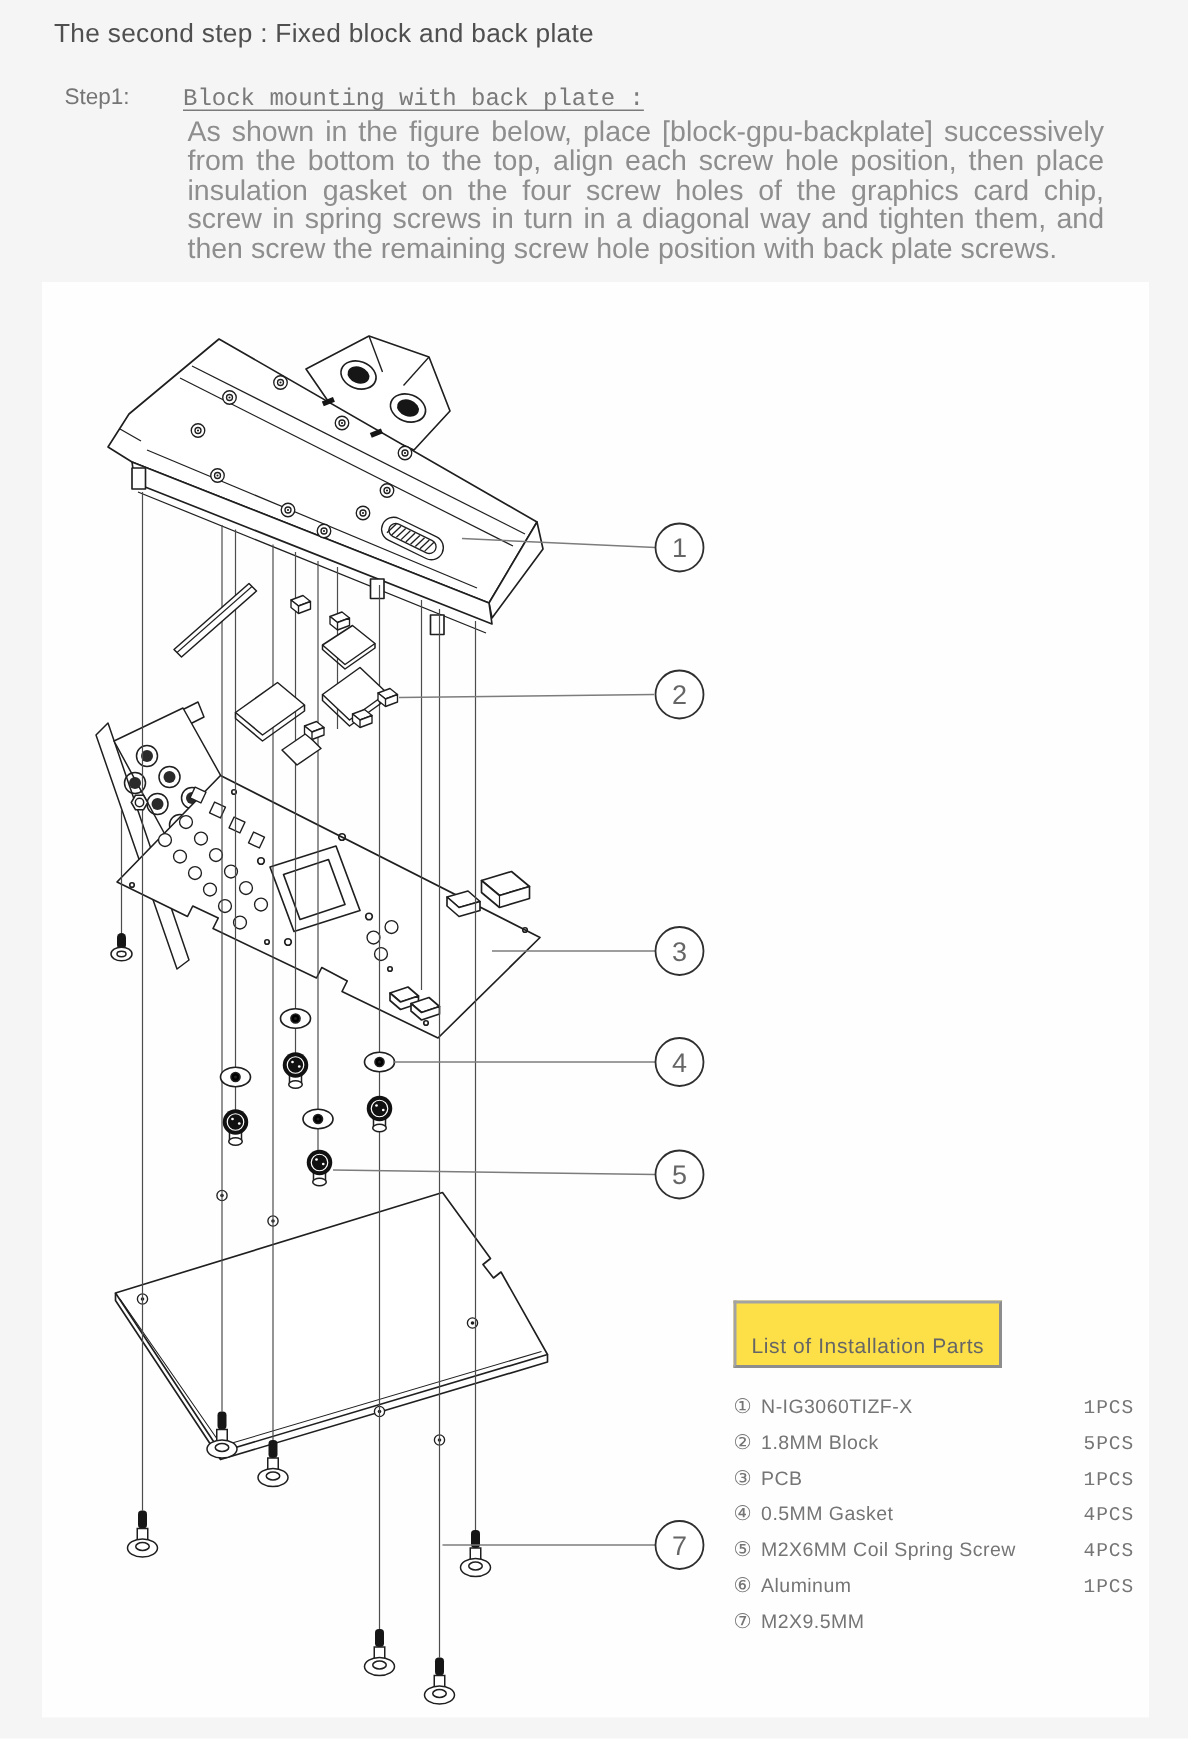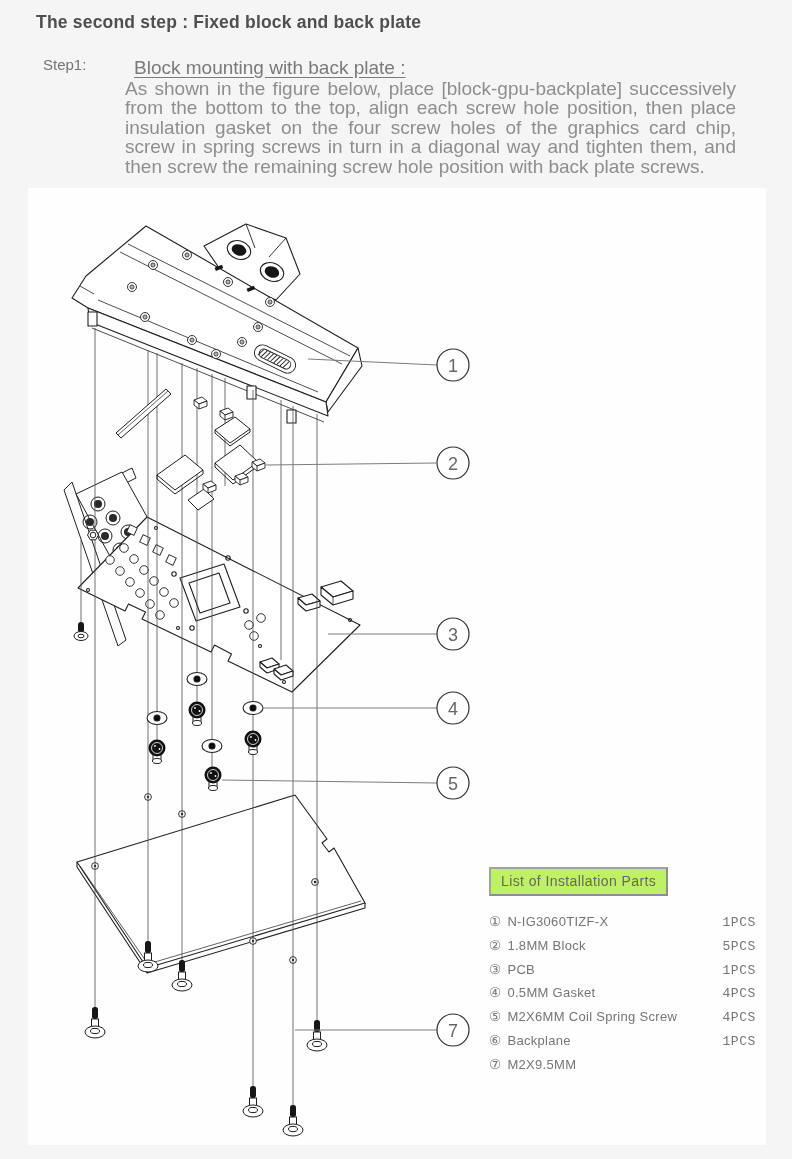--- a/index.html
+++ b/index.html
@@ -1,31 +1,31 @@
 <!DOCTYPE html>
 <html><head>
 <meta charset="utf-8">
 <style>
   html,body{margin:0;padding:0;}
   body{
     width:792px;height:1159px;position:relative;overflow:hidden;
     background:#f5f5f6;
     font-family:"Liberation Sans", sans-serif;
   }
-  .title{position:absolute;left:36px;top:12px;font-size:17.5px;font-weight:700;color:#4f4f4f;letter-spacing:.2px;}
+  .title{position:absolute;left:36px;top:12px;font-size:17.5px;font-weight:400;color:#4f4f4f;letter-spacing:.2px;}
   .step-label{position:absolute;left:43px;top:56px;font-size:15px;color:#757575;text-align:right;}
-  .step-heading{position:absolute;left:134px;top:57px;font-size:19px;color:#7a7a7a;
-    text-decoration:underline;text-underline-offset:3px;padding-right:8px;}
+  .step-heading{position:absolute;left:122px;top:57px;font-size:16px;color:#7a7a7a;
+    text-decoration:underline;text-underline-offset:3px;padding-right:8px;font-family:Liberation Mono, monospace;}
   .step-body{position:absolute;left:125px;top:79px;width:611px;font-size:19px;line-height:19.4px;
     color:#8e8e8e;text-align:justify;}
   .panel{position:absolute;left:28px;top:188px;width:738px;height:957px;background:#fefefe;}
   .diagram-svg{position:absolute;left:0;top:0;}
   .plist{position:absolute;left:461px;top:679px;width:267px;}
   .plist-header{display:inline-block;border:2px solid #a3a3a3;border-right-color:#8d8d8d;border-bottom-color:#8d8d8d;
-    background:#bef264;color:#666;font-size:14px;letter-spacing:.4px;padding:4px 10px 5px;}
+    background:#fde047;color:#666;font-size:14px;letter-spacing:.4px;padding:20px 10px 5px;}
   .plist-rows{margin-top:15px;}
   .plist-row{display:flex;justify-content:space-between;align-items:baseline;
     font-size:13px;line-height:22.8px;color:#757575;letter-spacing:.3px;white-space:nowrap;}
   .plist-row .plist-name{display:inline-flex;align-items:baseline;}
   .plist-row.indent .plist-name{padding-left:17px;}
   .plist-num{margin-right:6px;font-size:13.5px;}
   .plist-qty{letter-spacing:.6px;font-family:Liberation Mono, monospace;}
 </style>
 </head>
 <body style="background: rgb(245, 245, 246);">
@@ -499,21 +499,21 @@
         <div class="plist-row">
           <span class="plist-name">
             <span class="plist-num">⑤</span>
             <span>M2X6MM Coil Spring Screw</span>
           </span>
           <span class="plist-qty">4PCS</span>
         </div>
         <div class="plist-row">
           <span class="plist-name">
             <span class="plist-num">⑥</span>
-            <span>Backplane</span>
+            <span>Aluminum</span>
           </span>
           <span class="plist-qty">1PCS</span>
         </div>
         <div class="plist-row">
           <span class="plist-name">
             <span class="plist-num">⑦</span>
             <span>M2X9.5MM</span>
           </span>
           <span class="plist-qty"></span>
         </div>

